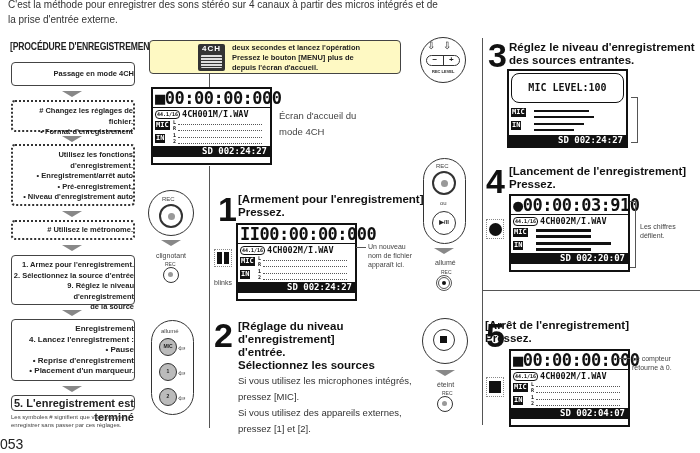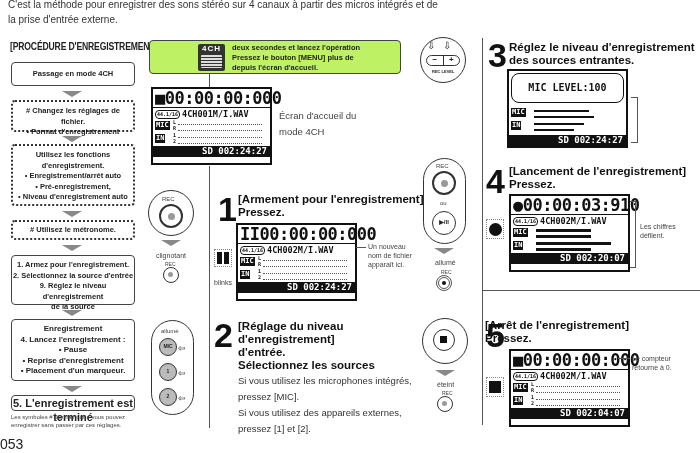--- a/index.html
+++ b/index.html
@@ -1,20 +1,20 @@
 <!DOCTYPE html>
 <html><head>
 <meta charset="utf-8">
 <style>
 *{box-sizing:border-box;margin:0;padding:0}
 body{width:700px;height:453px;background:#fff;position:relative;overflow:hidden;font-family:"Liberation Sans",sans-serif;color:#222}
 .abs{position:absolute}
 .intro{left:8px;top:-3px;font-size:10px;line-height:15px;color:#333;width:500px}
 .proc-title{left:10px;top:40px;font-size:10.5px;font-weight:bold;transform:scaleX(0.82);transform-origin:left;white-space:nowrap;letter-spacing:-0.2px}
-.pbox{position:absolute;left:11px;width:124px;font-size:7.5px;font-weight:bold;text-align:center;line-height:10.5px;background:#fff}
+.pbox{position:absolute;left:11px;width:124px;font-size:7.5px;font-weight:bold;text-align:right;line-height:10.5px;background:#fff}
 .solid{border:1px solid #444;border-radius:4px}
 .dotted{border:2px dotted #333;border-radius:4px}
 .tri{position:absolute;left:62px;width:0;height:0;border-left:10px solid transparent;border-right:10px solid transparent;border-top:6px solid #888}
 .note{left:11px;top:413px;font-size:6px;line-height:8px;color:#444;width:135px}
 .pagenum{left:0;top:436px;font-size:14px;color:#222}
 .vline{position:absolute;width:1px;background:#555}
 .hline{position:absolute;height:1px;background:#555}
 .lcd{position:absolute;border:2px solid #111;background:#fff;font-family:"DejaVu Sans Mono",monospace;color:#111}
 .lcd .time{font-size:17px;font-weight:bold;line-height:18px;padding-left:2px;border-bottom:1.5px solid #111;letter-spacing:-0.5px;white-space:nowrap}
 .lcd .file{font-size:8.5px;font-weight:bold;padding-left:2px;line-height:12px;white-space:nowrap}
@@ -79,21 +79,21 @@
   <div>Les symboles # signifient que vous pouvez</div>
   <div>enregistrer sans passer par ces réglages.</div>
 </div>
 <div class="abs pagenum">053</div>
 
 <div class="vline" style="left:209px;top:72px;height:16px"></div>
 <div class="vline" style="left:209px;top:166px;height:262px"></div>
 <div class="vline" style="left:482px;top:38px;height:387px"></div>
 <div class="hline" style="left:482px;top:290px;width:218px"></div>
 
-<div class="abs" style="left:149px;top:40px;width:252px;height:34px;border:1px solid #444;border-radius:4px;background:#bef264">
+<div class="abs" style="left:149px;top:40px;width:252px;height:34px;border:1px solid #444;border-radius:4px;background:#fef9c3">
   <div class="abs" style="left:48px;top:3px;width:27px;height:27px;background:#333;border-radius:2px;color:#fff;font-size:8px;font-weight:bold;text-align:center">
     <div style="line-height:10px;letter-spacing:1px">4CH</div>
     <div style="margin:1px 3px;height:13px;background:#ddd;border-radius:1px;background-image:repeating-linear-gradient(#ddd 0 2px,#333 2px 3px)"></div>
   </div>
   <div class="abs" style="left:82px;top:2px;font-size:7.5px;font-weight:bold;line-height:10px;color:#222">
     <div>deux secondes et lancez l'opération</div>
     <div>Pressez le bouton [MENU] plus de</div>
     <div>depuis l'écran d'accueil.</div>
   </div>
 </div>

